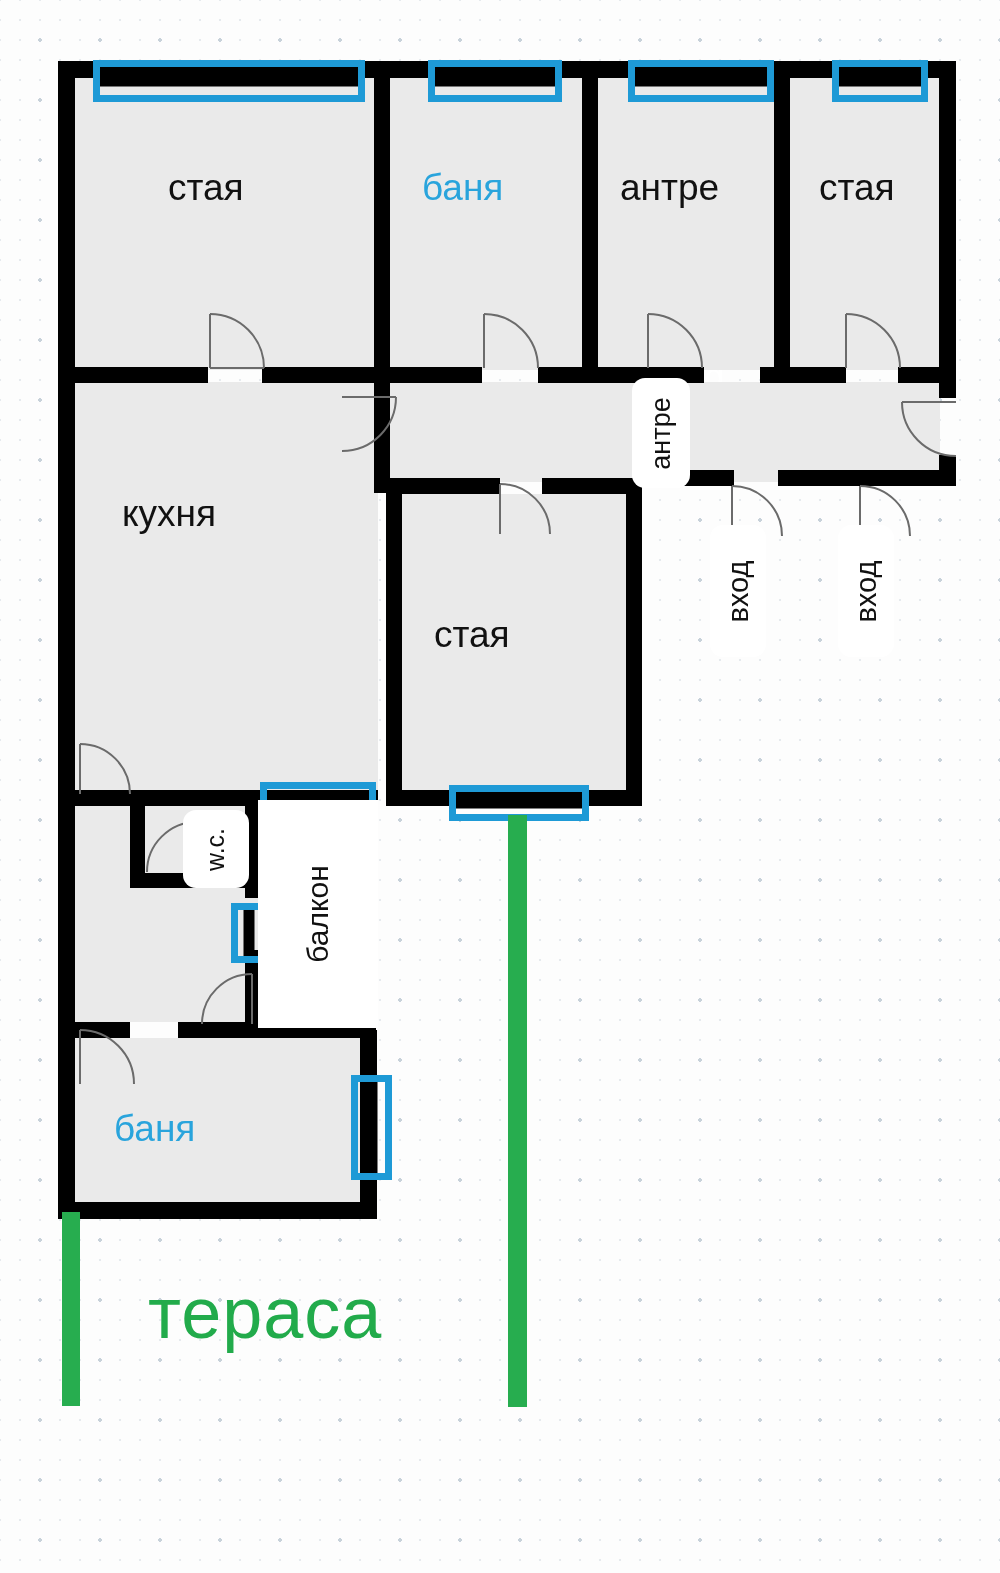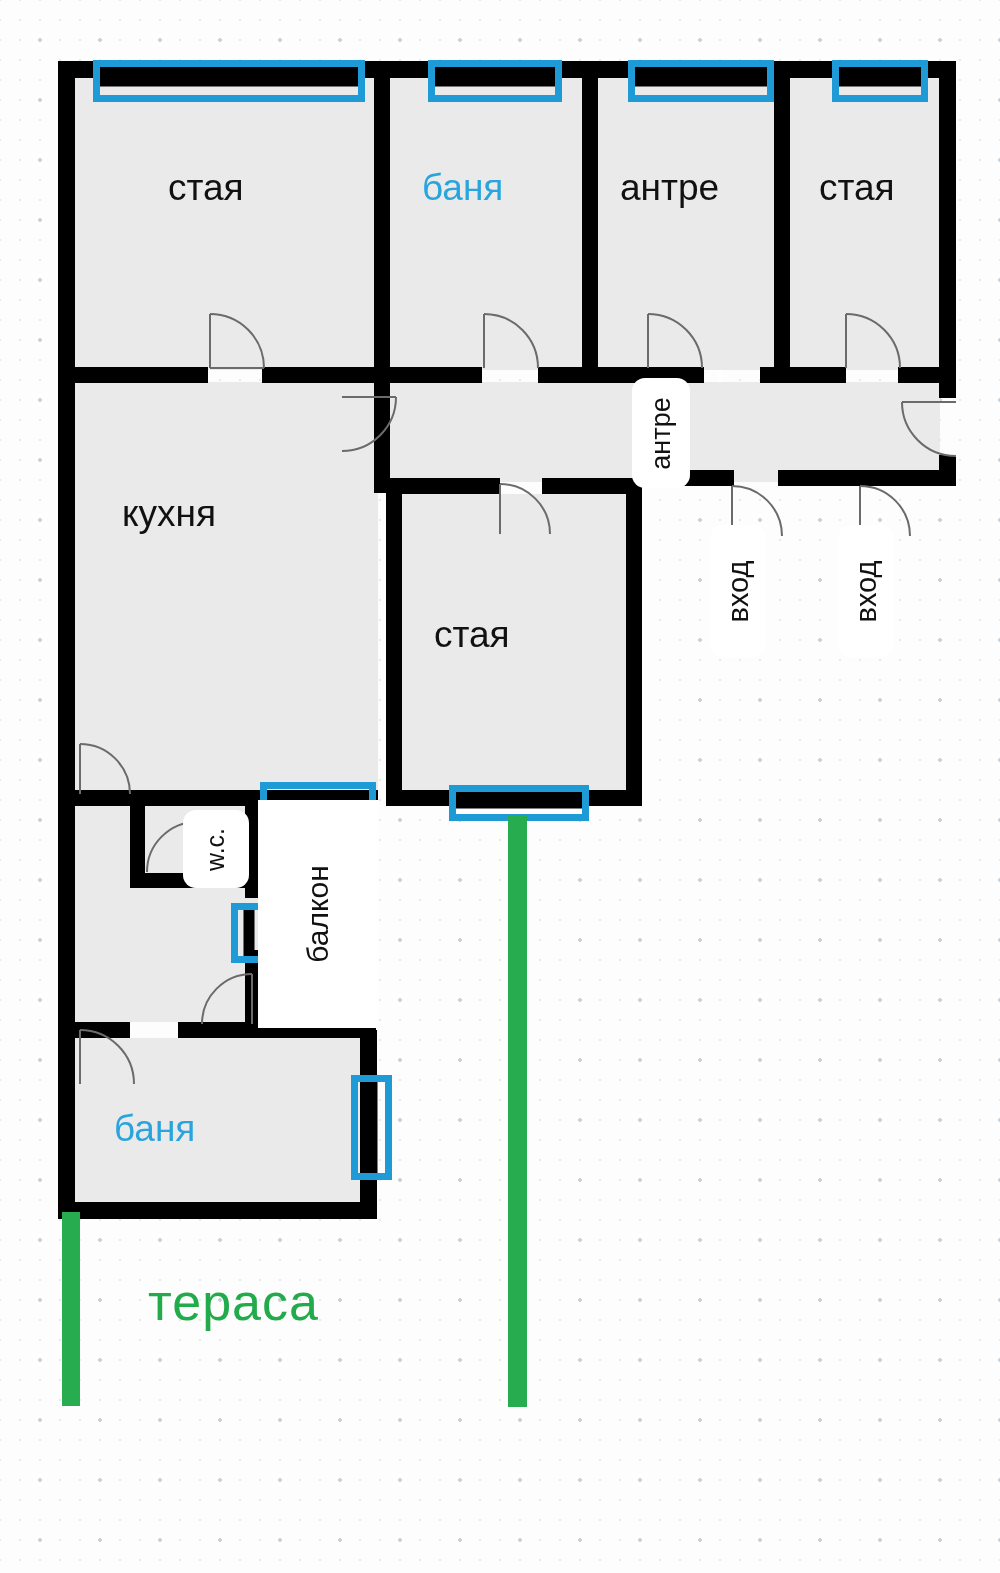--- a/index.html
+++ b/index.html
@@ -32,21 +32,21 @@
   
   .door{position:absolute;overflow:visible;}
   .door svg{display:block;overflow:visible;}
   .door path{fill:none;stroke:#6b6b6b;stroke-width:2;}
   .door .leaf{stroke:#6b6b6b;stroke-width:2;}
 
   
   .lbl{position:absolute;white-space:nowrap;color:#111;}
   .lbl.big{font-size:37px;}
   .lbl.blue{color:#29a4dc;}
-  .lbl.green{color:#22ab4b;font-size:52px;font-weight:400;letter-spacing:1px;}
+  .lbl.green{color:#22ab4b;font-size:72px;font-weight:400;letter-spacing:1px;}
   .tagbox{
     position:absolute;background:#fff;border-radius:13px;
     display:flex;align-items:center;justify-content:center;color:#111;
   }
   .tagbox span{display:block;transform:rotate(-90deg);white-space:nowrap;}
 
   
   .gline{position:absolute;background:#27ad4f;}
 
   

